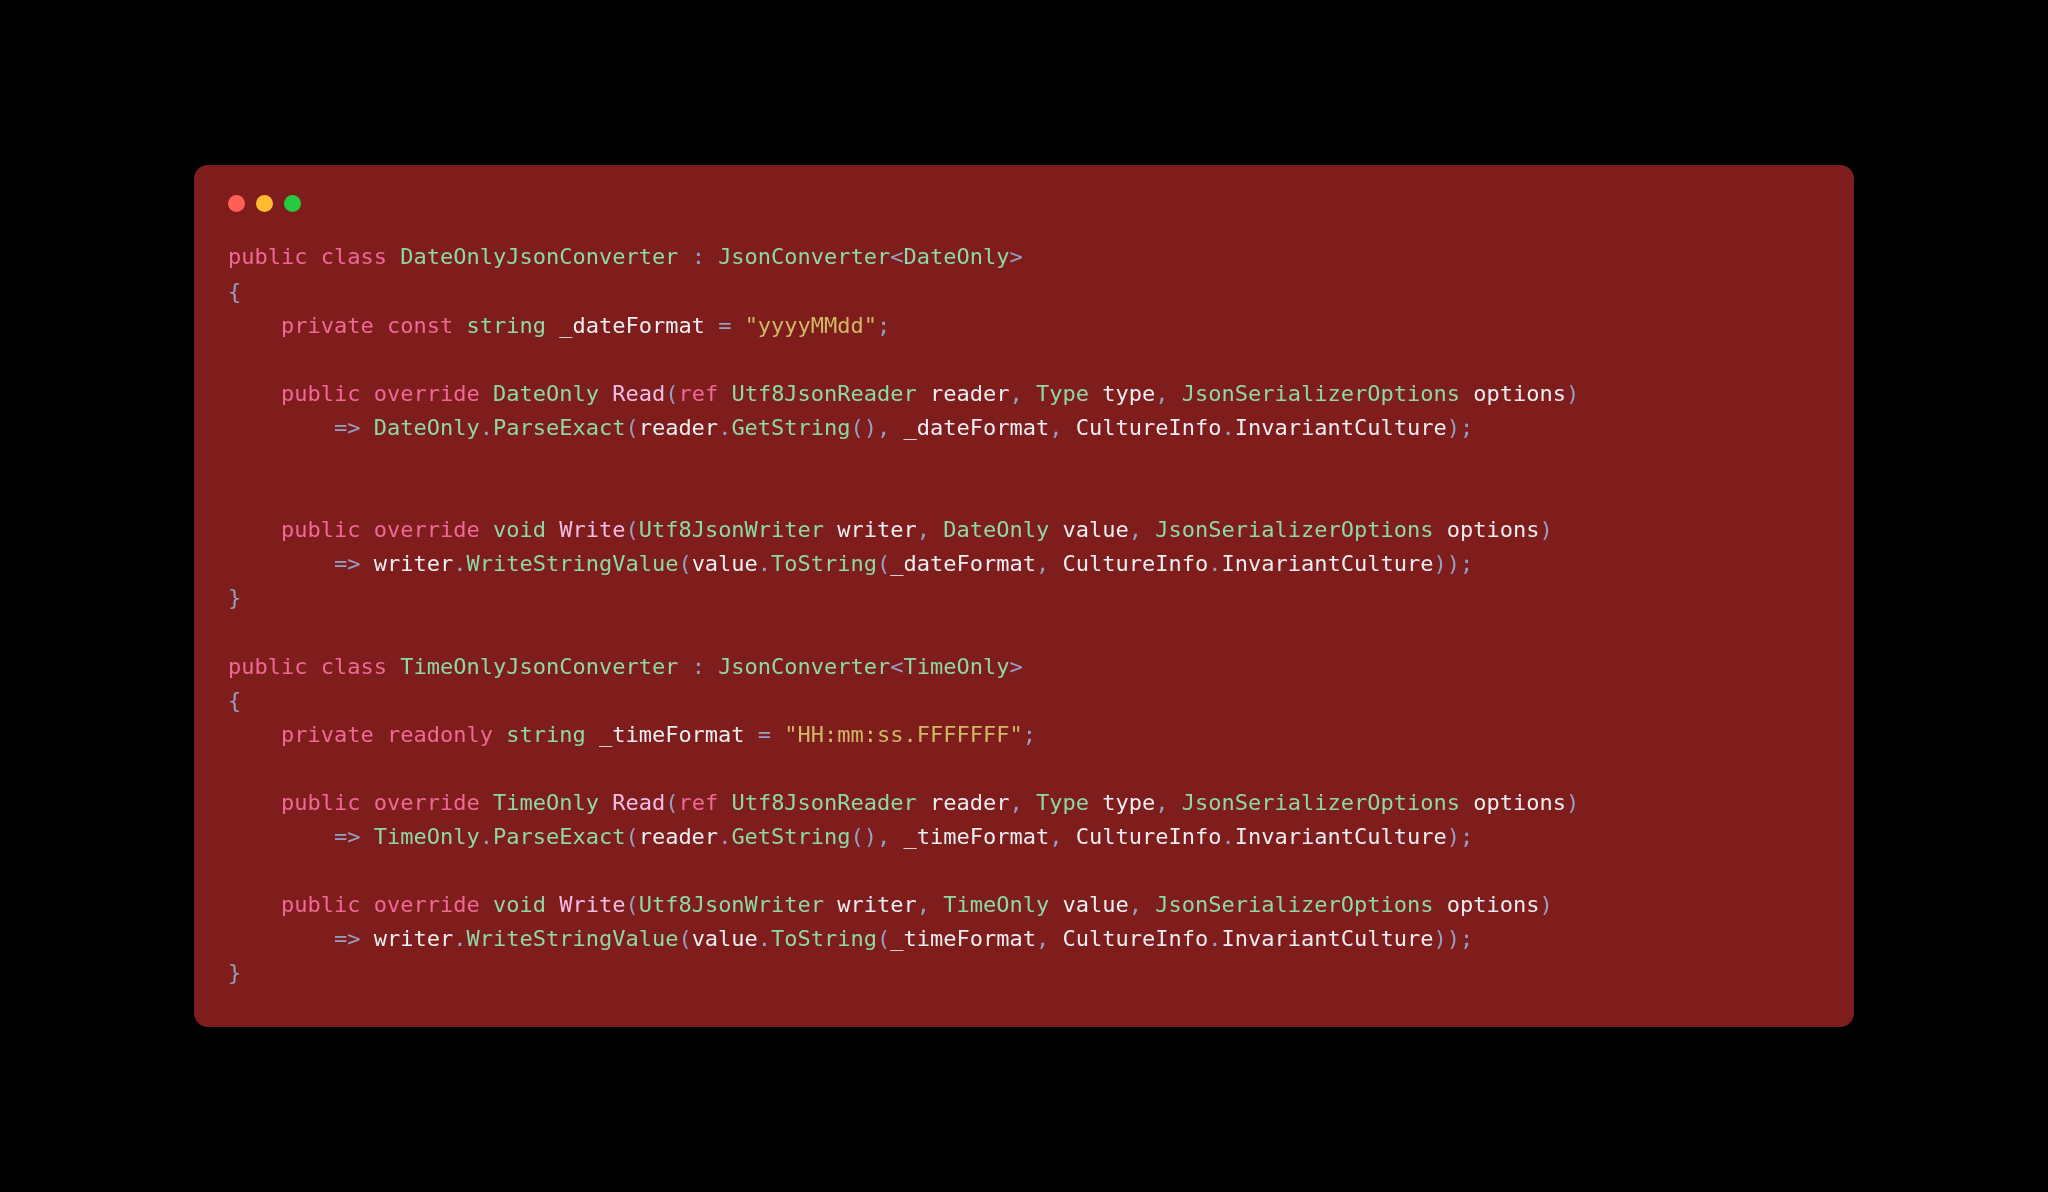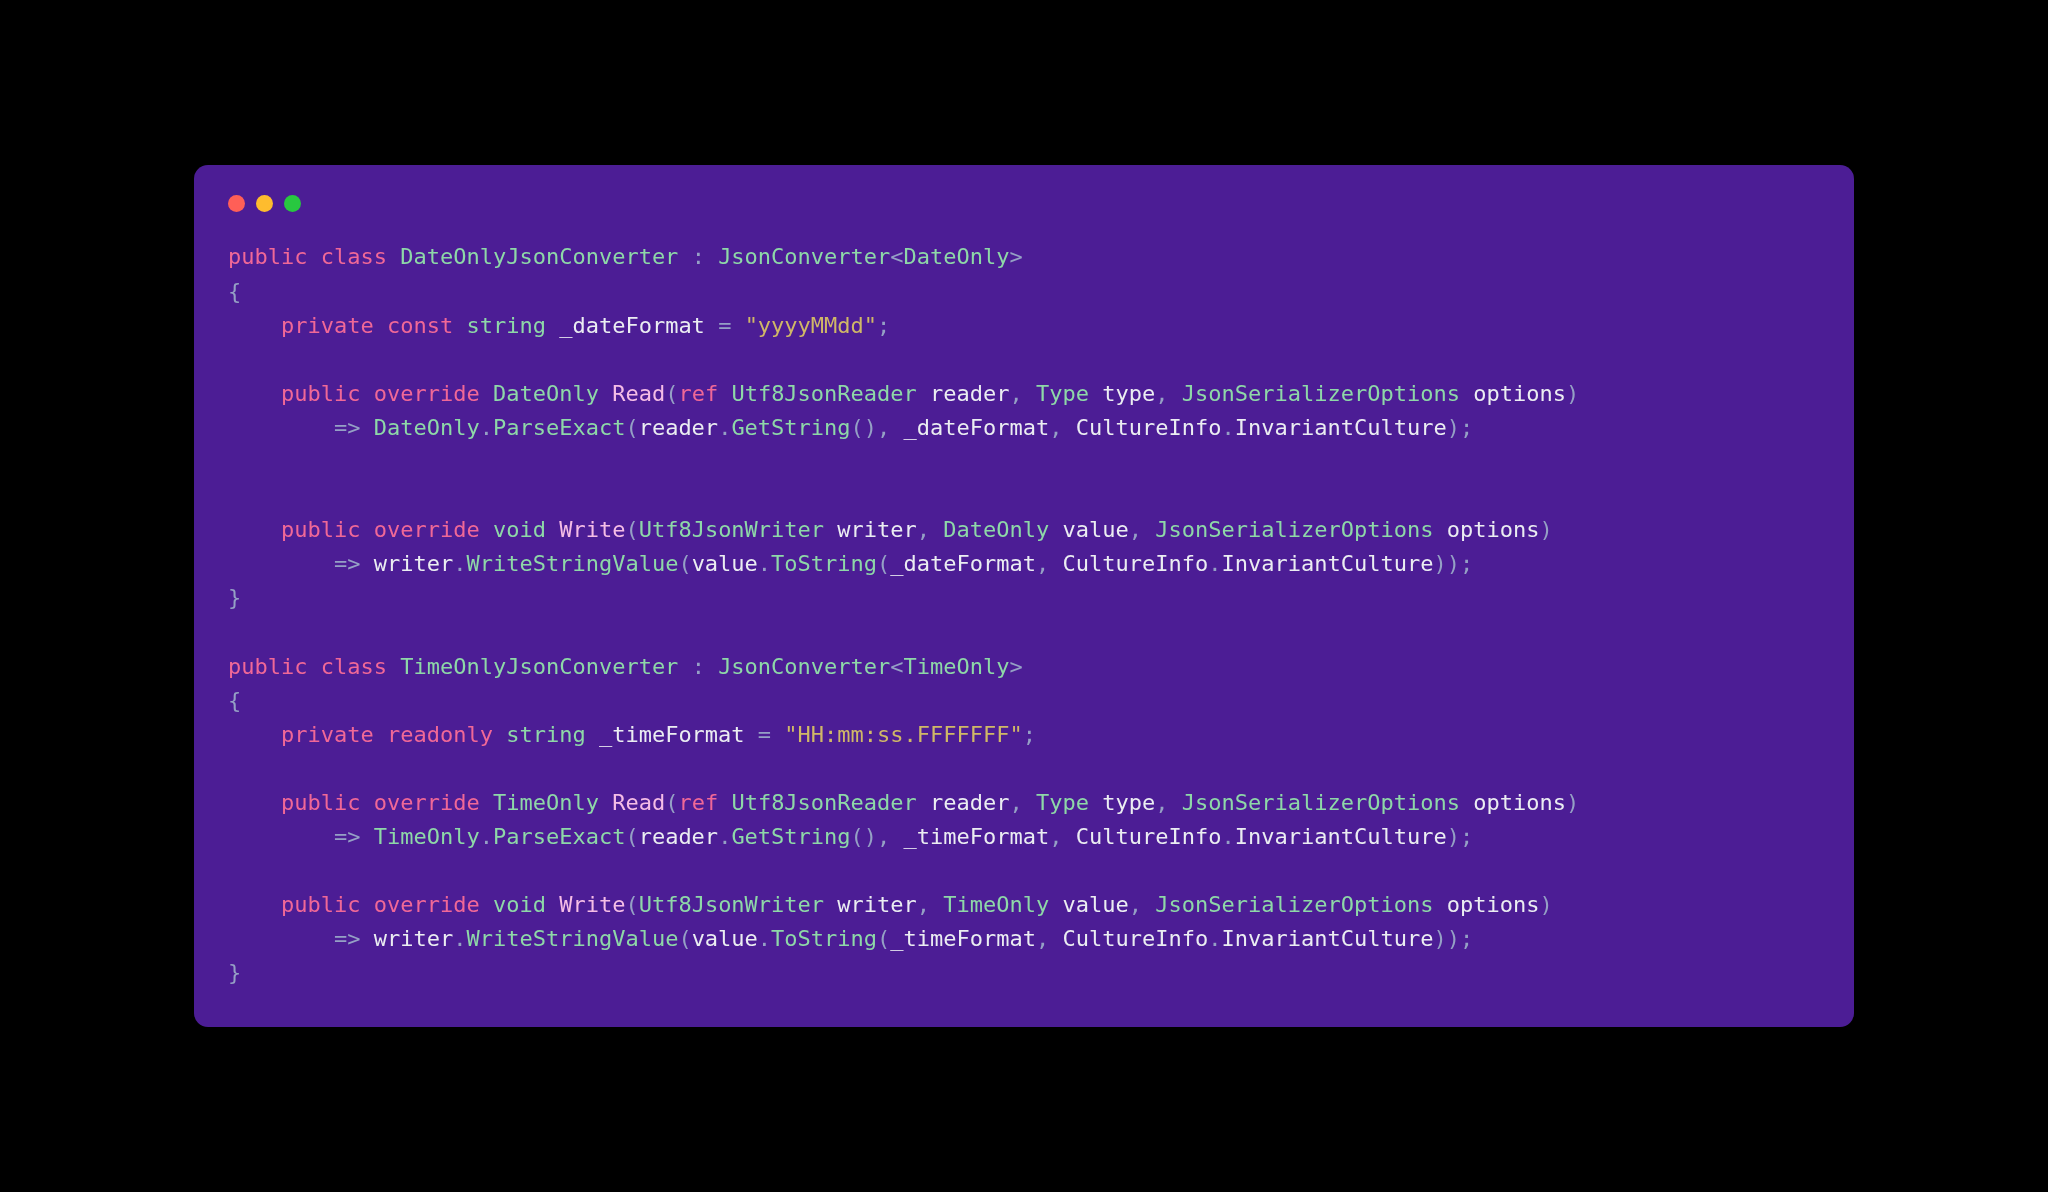--- a/index.html
+++ b/index.html
@@ -6,21 +6,21 @@
   body {
     background: #000000;
     width: 2048px;
     height: 1192px;
     display: flex;
     align-items: center;
     justify-content: center;
     font-family: 'SF Mono', 'Monaco', 'Menlo', 'Consolas', monospace;
   }
   .window {
-    background: #4c1d95;
+    background: #7f1d1d;
     border-radius: 14px;
     width: 1660px;
     padding: 30px 34px 36px 34px;
     box-shadow: 0 20px 60px rgba(0,0,0,0.5);
   }
   .traffic-lights {
     display: flex;
     gap: 11px;
     margin-bottom: 28px;
   }

